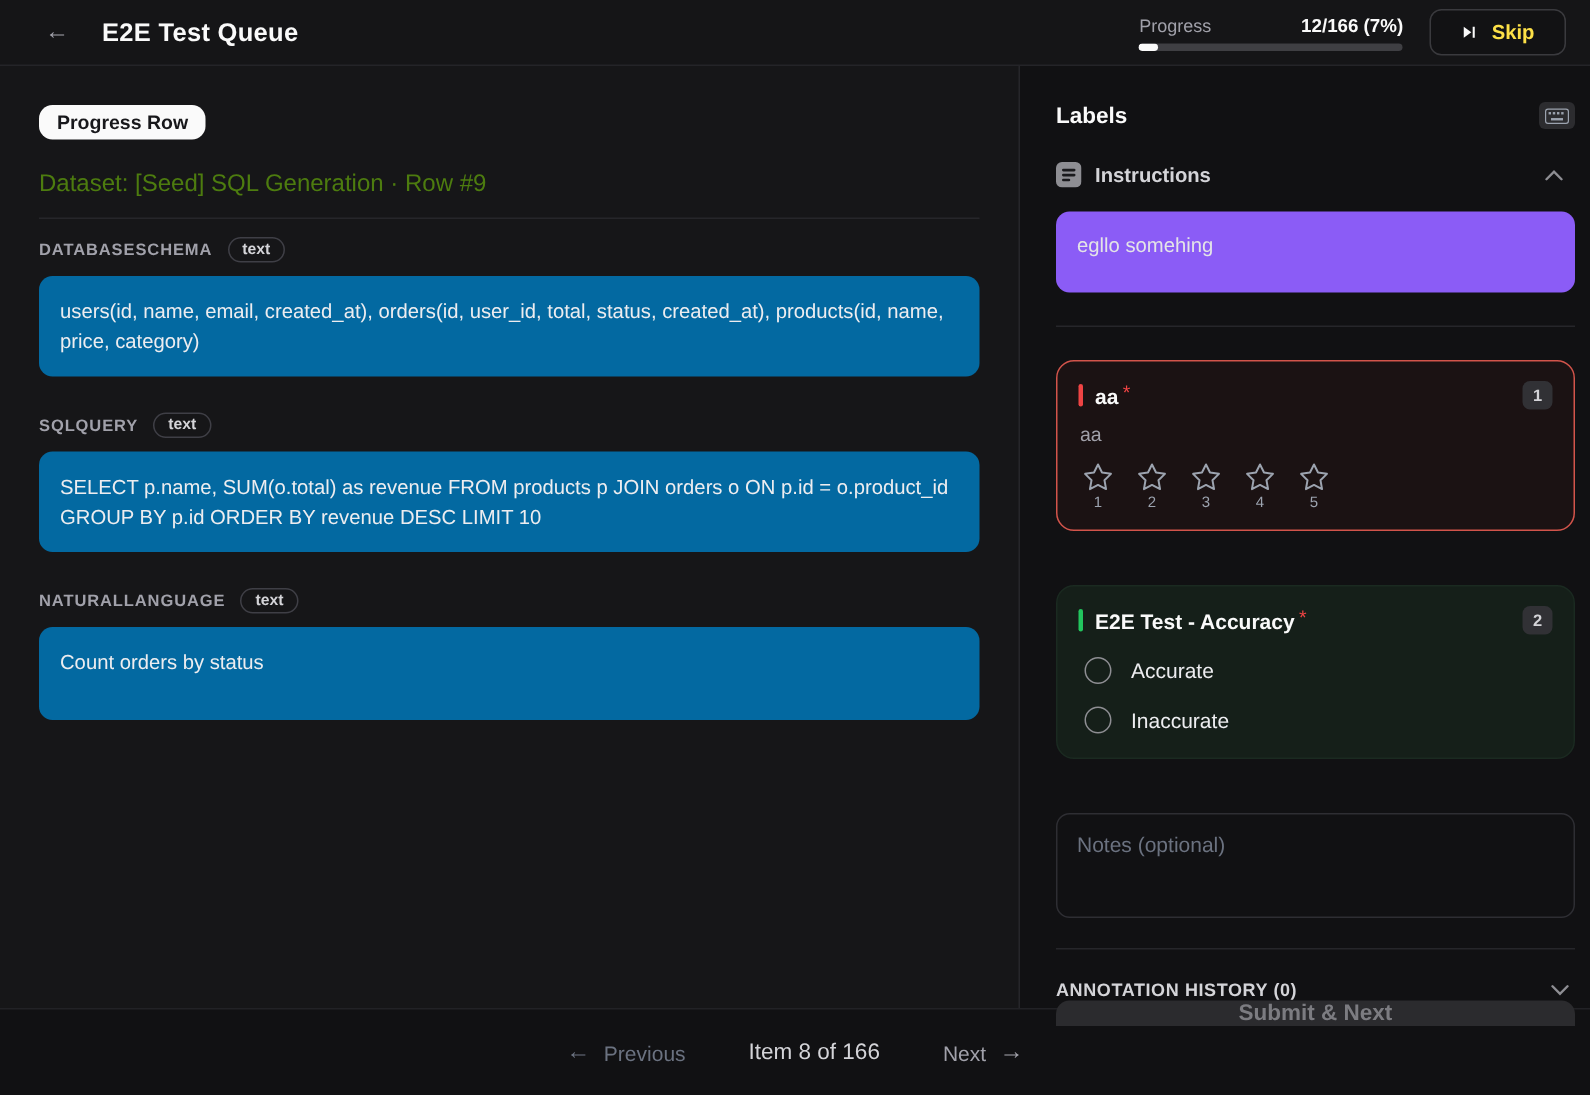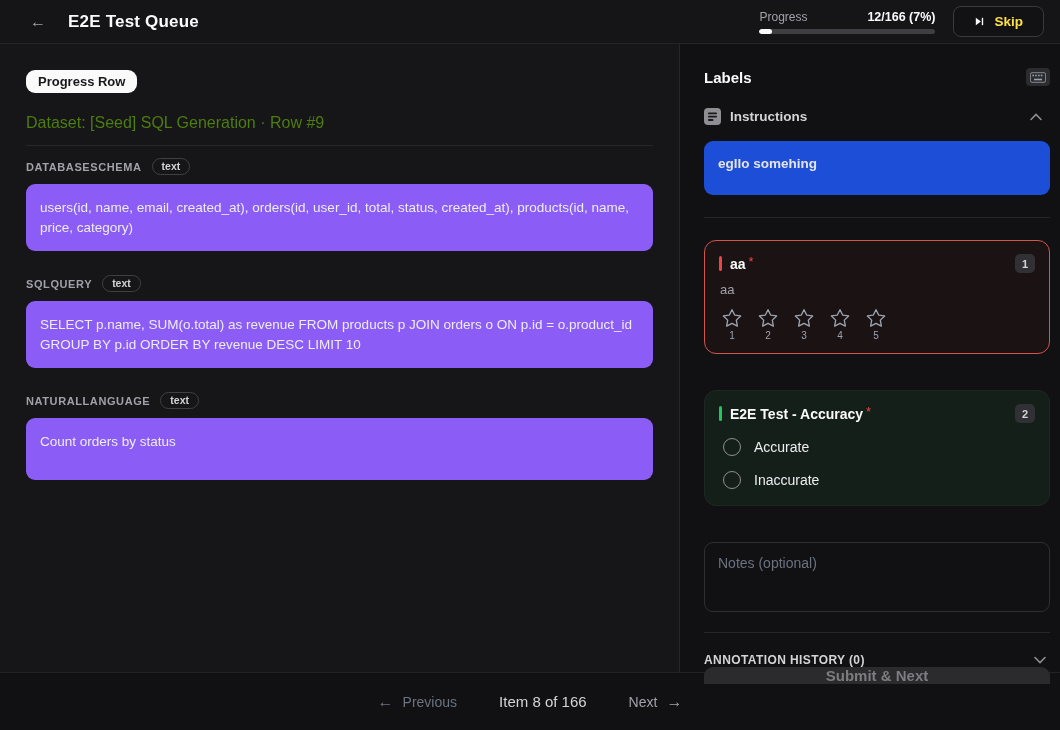--- a/index.html
+++ b/index.html
@@ -29,36 +29,36 @@
     padding:26px 26px 0 26px; }
   .row-badge { display:inline-block; background:#fafafa; color:#18181b; font-size:13px; font-weight:600;
     padding:4px 12px; border-radius:9px; }
   .dataset-line { color:#4d7c0f; font-size:16px; margin-top:21px; }
   .left-divider { border:none; border-top:1px solid #26262a; margin:13px 0 12px 0; }
   .field { margin-top:10px; margin-bottom:24px; }
   .field-head { display:flex; align-items:center; gap:10px; margin-bottom:9px; }
   .field-name { font-size:11px; font-weight:bold; letter-spacing:.6px; color:#a1a1aa; }
   .type-pill { font-size:10.5px; color:#d4d4d8; border:1px solid #3f3f46; border-radius:99px;
     padding:1px 9px 2px; font-weight:600; }
-  .field-box { background:#8b5cf6; border-radius:9px; padding:14px 14px; font-size:13.5px;
+  .field-box { background:#0369a1; border-radius:9px; padding:14px 14px; font-size:13.5px;
     line-height:1.45; color:#ededf0; }
 
   
   .sidebar { flex:1; background:#111113; padding:24px 10px 0 24px; display:flex; flex-direction:column; position:relative; }
   .sb-inner { width:100%; display:flex; flex-direction:column; height:100%; }
   .sidebar-head { display:flex; align-items:center; justify-content:space-between; }
   .sidebar-title { font-size:15px; font-weight:bold; }
   .kbd-btn { width:24px; height:18px; background:#2c2c2f; border-radius:4px; display:flex;
     align-items:center; justify-content:center; cursor:pointer; }
   .section-row { display:flex; align-items:center; margin-top:22px; cursor:pointer; }
   .instr-icon { width:17px; height:17px; margin-right:9px; flex:0 0 auto; }
   .section-label { font-size:13.5px; font-weight:600; color:#d4d4d8; }
   .section-chevron { margin-left:auto; color:#8e8e93; display:flex; margin-right:8px; }
-  .instr-box { background:#1d4ed8; border-radius:9px; padding:15px 14px 24px; font-size:13.5px;
-    color:#e4e4e7; margin-top:16px;font-weight:bold; }
+  .instr-box { background:#8b5cf6; border-radius:9px; padding:15px 14px 24px; font-size:13.5px;
+    color:#e4e4e7; margin-top:16px; }
   .sb-divider { border:none; border-top:1px solid #26262a; margin:22px 0; }
 
   .label-card { border-radius:12px; padding:13px 14px 12px; margin-bottom:36px; }
   .card-rating { background:#1b1213; border:1px solid #d2544b; }
   .card-radio { background:#151f19; border:1px solid #1b2a21; }
   .card-head { display:flex; align-items:center; }
   .accent-bar { width:3px; height:15px; border-radius:2px; margin-right:8px; }
   .card-title { font-size:14px; font-weight:bold; color:#fafafa; }
   .req-star { color:#ef4444; font-size:13px; margin-left:3px; position:relative; top:-2px; }
   .hotkey-badge { margin-left:auto; background:#313135; color:#d4d4d8; font-size:11px; font-weight:600;

